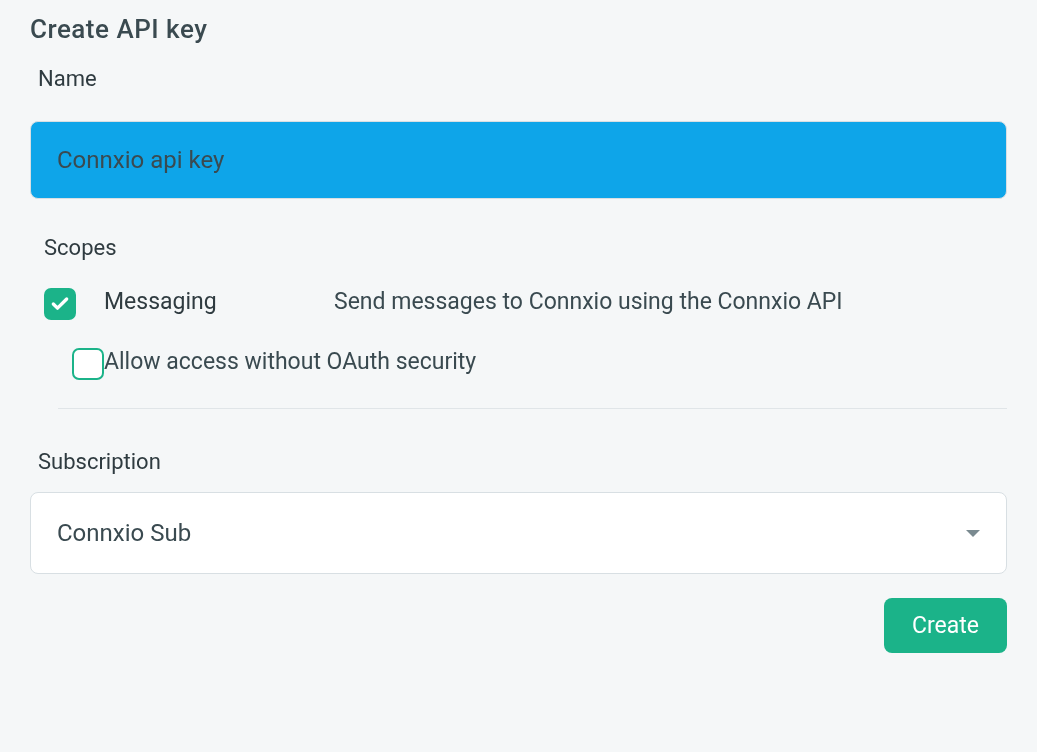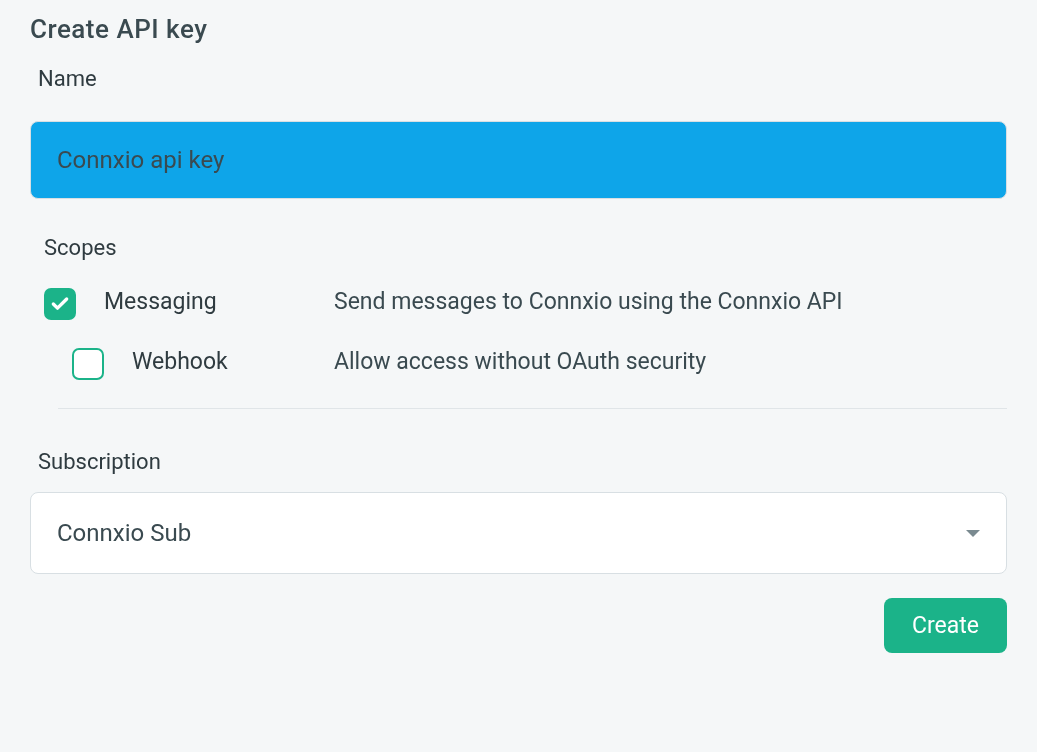--- a/index.html
+++ b/index.html
@@ -203,21 +203,20 @@
         </svg>
     </div>
     <div class="scope-name">Messaging</div>
     <div class="scope-desc">Send messages to Connxio using the Connxio API</div>
   </div>
 
   <div class="scope-row indented">
     <div class="checkbox">
       
     </div>
-    <div class="scope-name" style="width:202px;">Webhook</div>
     <div class="scope-desc">Allow access without OAuth security</div>
   </div>
 
   <hr class="scope-divider">
 
 
 </div>
 
 <div class="subscription-label">Subscription</div>
 

